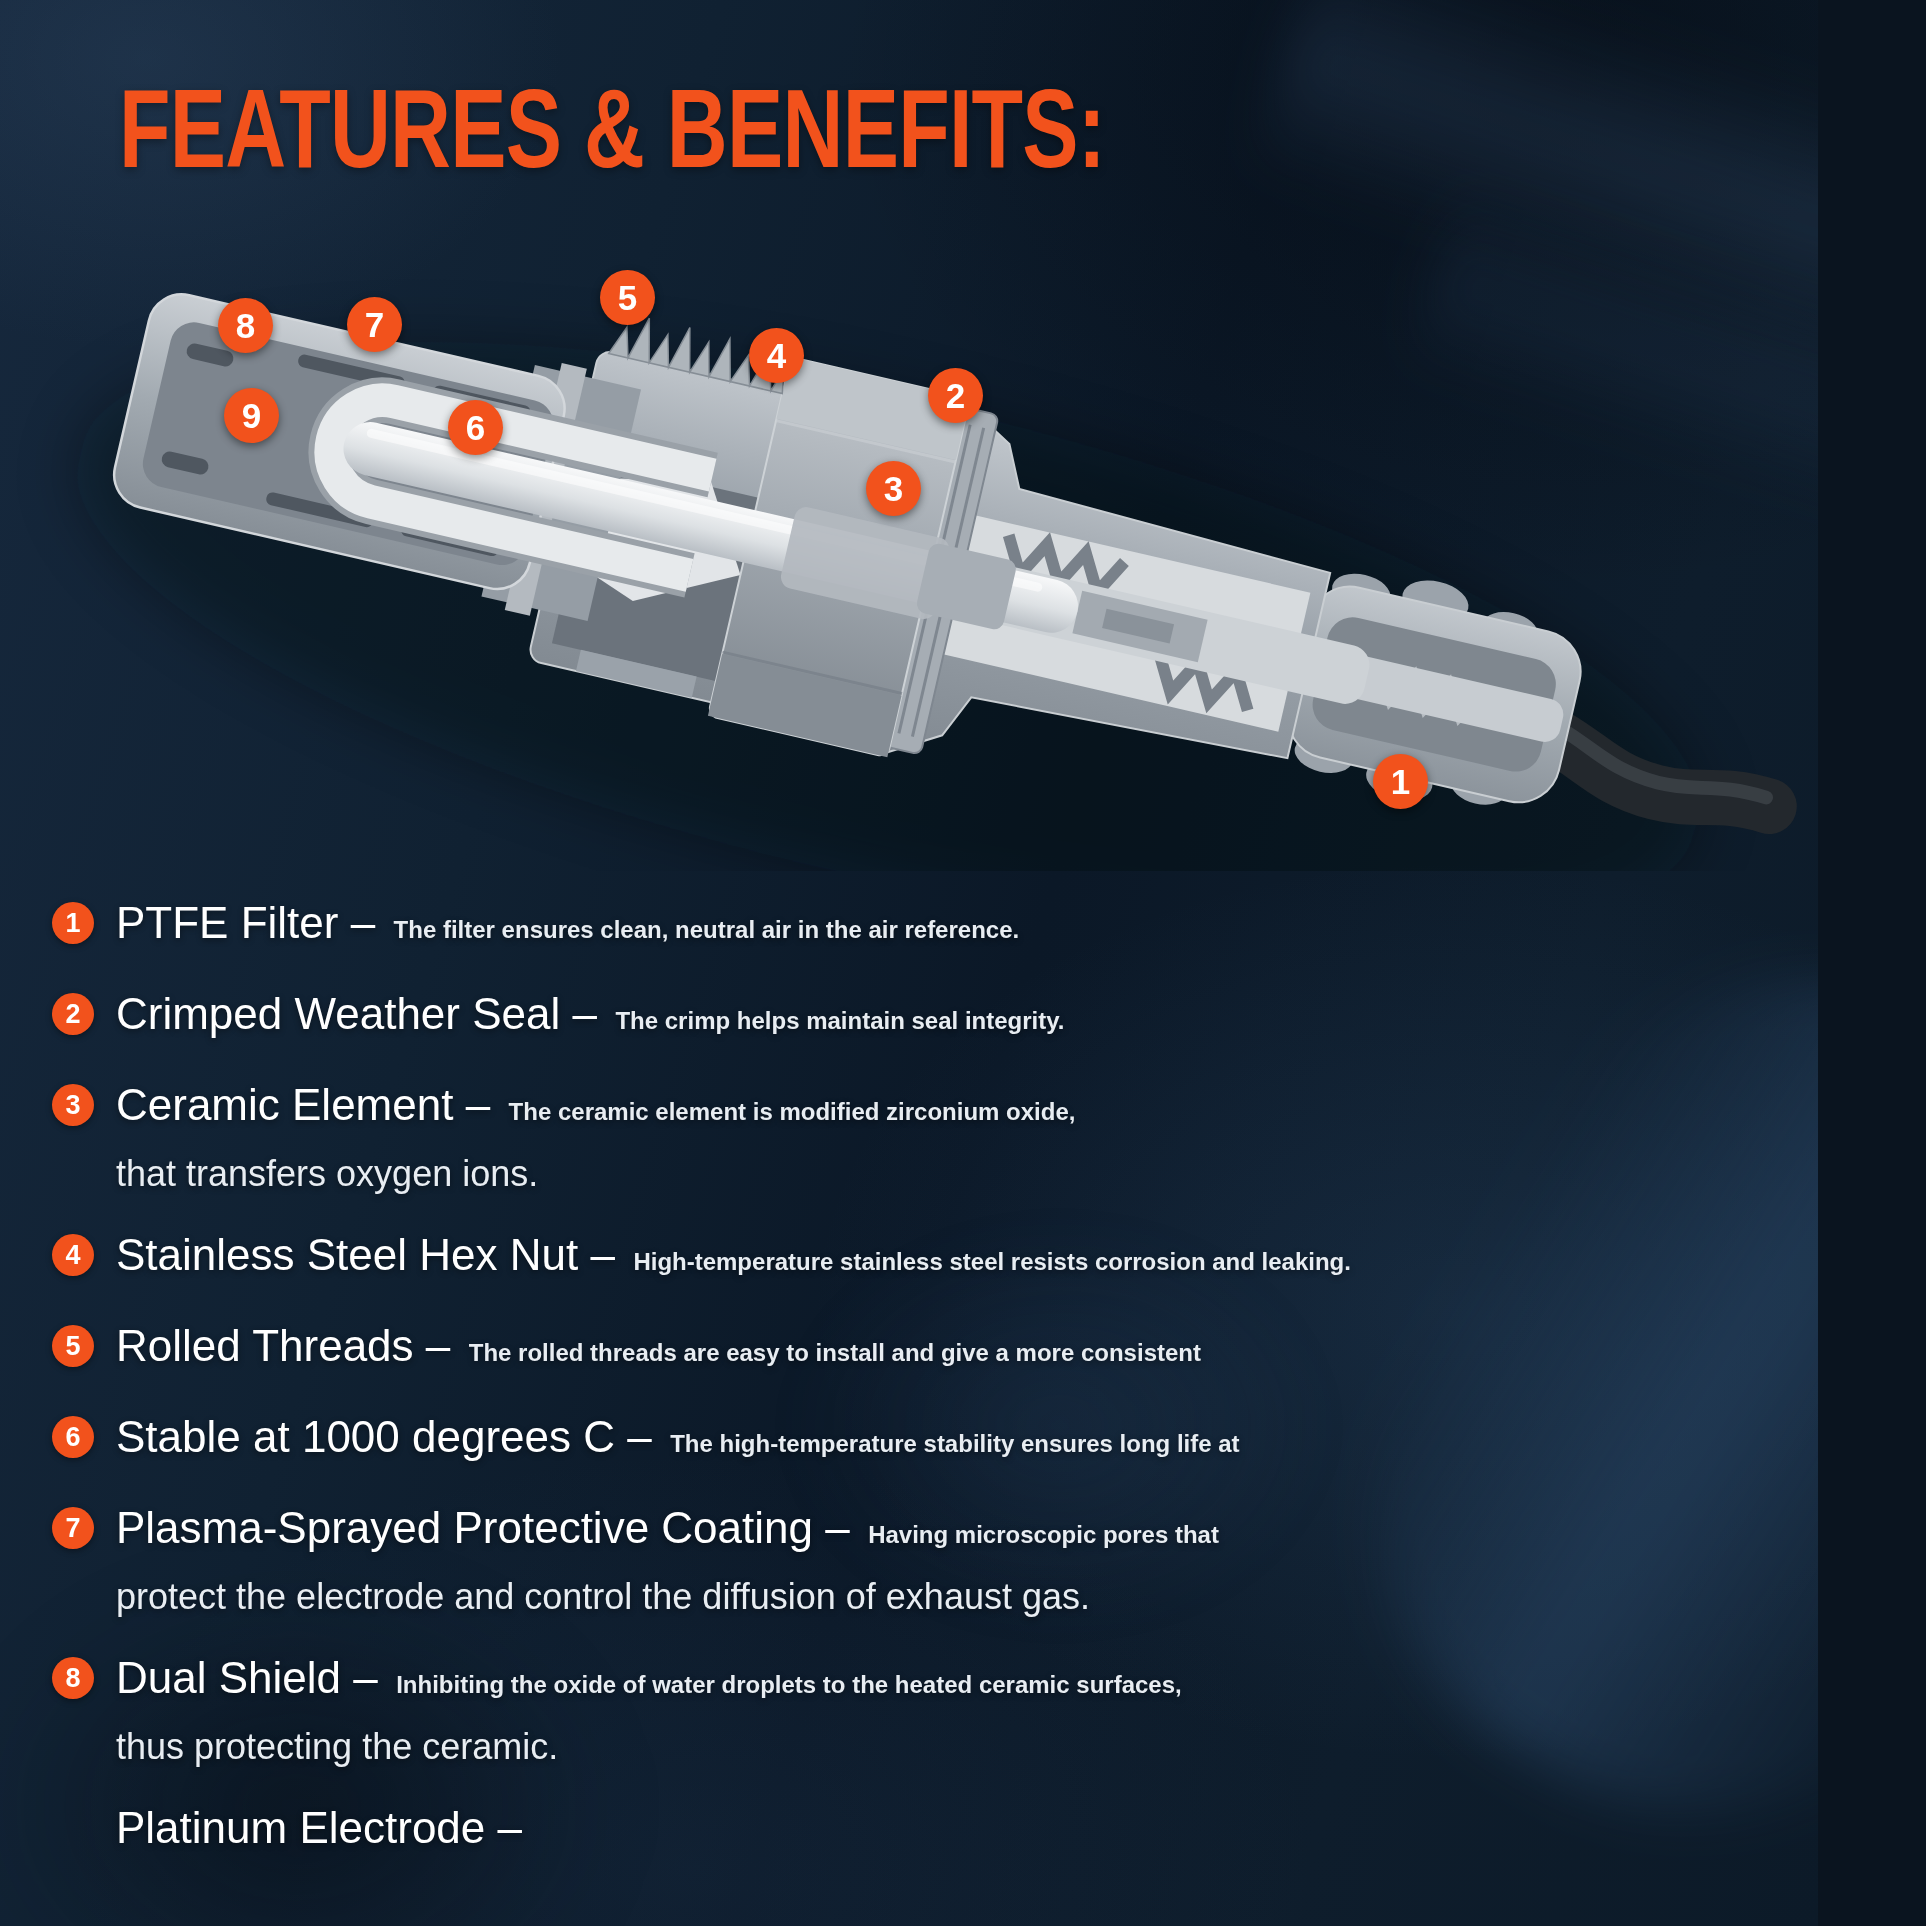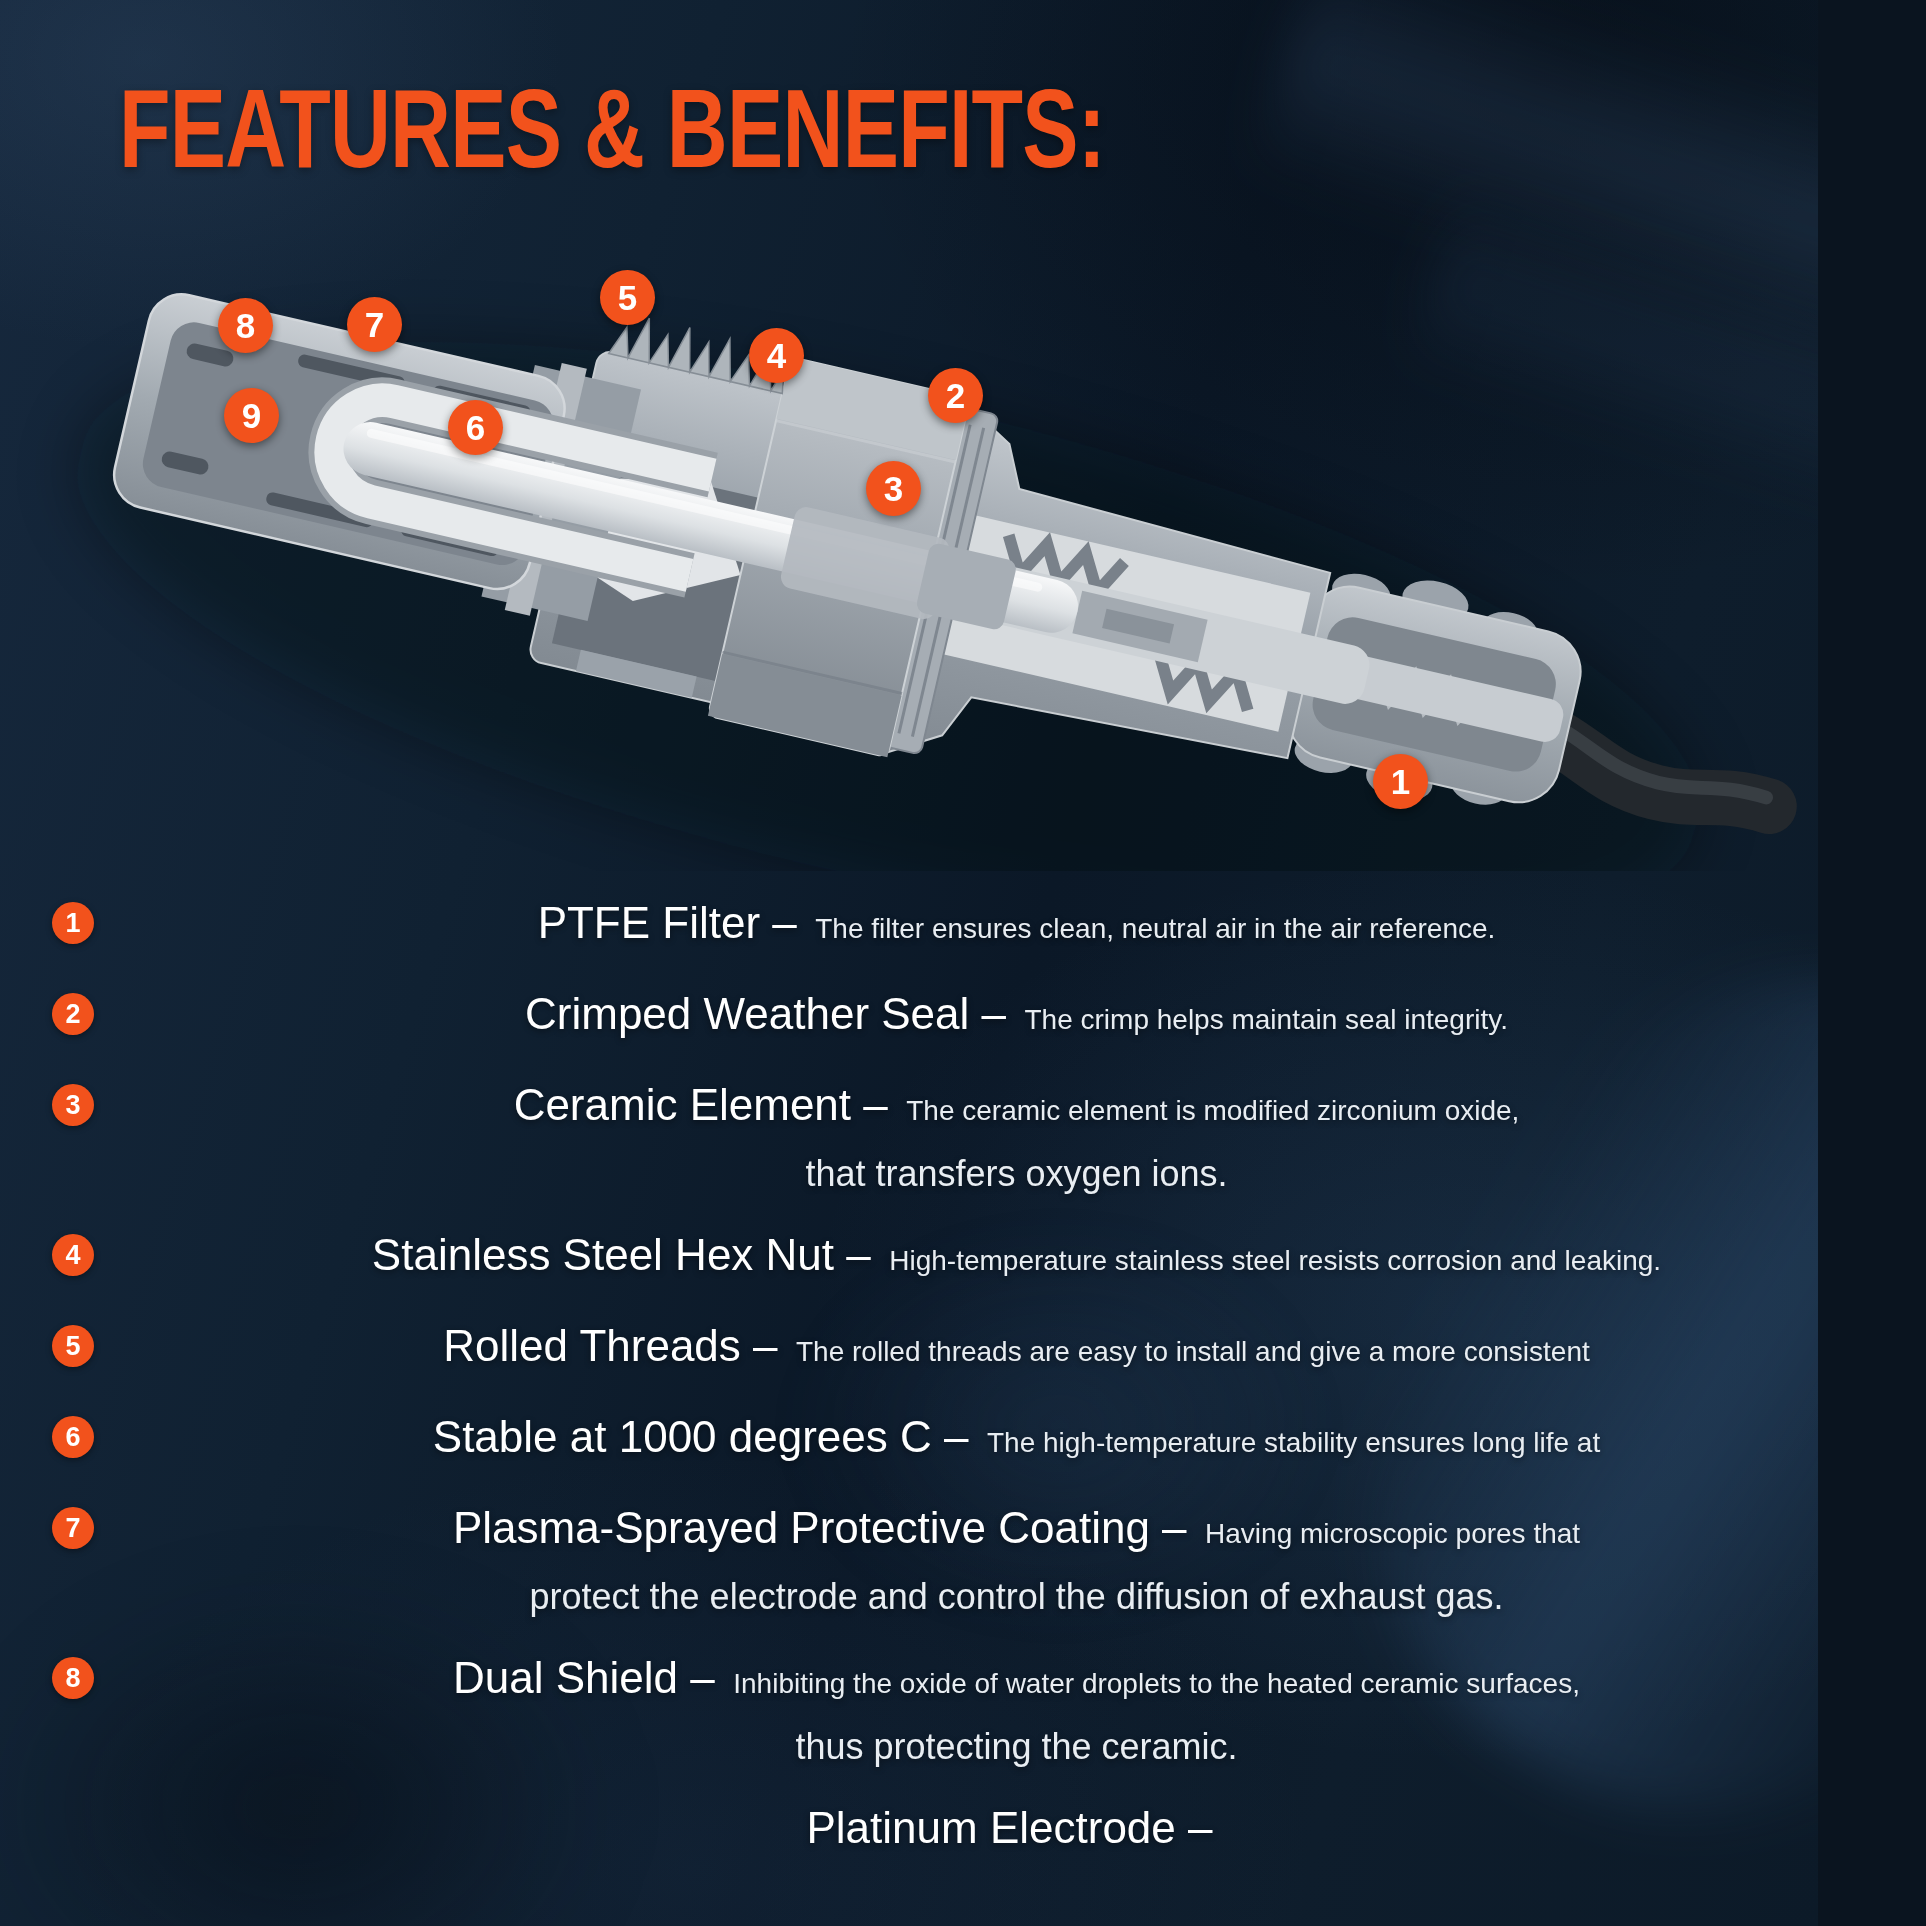--- a/index.html
+++ b/index.html
@@ -15,21 +15,20 @@
     position:relative;
     width:1818px;height:1927px;
     overflow:hidden;
     background-color:var(--background);
     background-image:
       radial-gradient(1089px 792px at 85% 4%, rgba(3,8,15,0.55), transparent 65%),
       radial-gradient(594px 416px at 8% 3%, rgba(52,78,108,0.30), transparent 70%),
       radial-gradient(990px 693px at 80% 68%, rgba(62,102,148,0.18), transparent 65%),
       radial-gradient(891px 594px at 38% 97%, rgba(44,74,108,0.16), transparent 70%),
       linear-gradient(107deg,#16283d 0%,#102132 30%,#0b1827 55%,#0e1d2c 78%,#0c1a28 100%);
-    text-align: center;
   }
   .blob{position:absolute;pointer-events:none;}
   .streak1{top:59px;left:1267px;width:891px;height:257px;transform:rotate(18deg);
     background:linear-gradient(180deg,transparent,rgba(56,84,118,0.28),transparent);filter:blur(24px);}
   .streak2{top:297px;left:1416px;width:792px;height:198px;transform:rotate(18deg);
     background:linear-gradient(180deg,transparent,rgba(40,64,94,0.25),transparent);filter:blur(24px);}
   .hose{top:970px;left:1436px;width:634px;height:851px;transform:rotate(32deg);border-radius:297px;
     background:linear-gradient(90deg,transparent,rgba(64,105,152,0.30) 45%,rgba(20,38,60,0.10));filter:blur(26px);}
   .swirl{top:1139px;left:673px;width:772px;height:574px;border-radius:50%;
     background:radial-gradient(closest-side,rgba(46,76,110,0.20),transparent 70%);filter:blur(20px);}
@@ -71,21 +70,21 @@
   .badge{
     position:absolute;left:52px;top:9px;
     width:42px;height:42px;border-radius:50%;
     background:var(--accent);
     color:#fff;font-size:27px;font-weight:700;
     display:flex;align-items:center;justify-content:center;
     box-shadow:0 2px 6px rgba(0,0,0,0.4);
     text-shadow:none;
   }
   .ft{font-size:44px;font-weight:400;color:var(--title-text);margin-right:14px;}
-  .fd{font-size:28px;font-weight:400;color:var(--body-text);}
+  .fd{font-size:24px;font-weight:700;color:var(--body-text);}
   .fd2{display:block;font-size:36px;font-weight:400;color:var(--body-text);}
 </style>
 </head>
 <body>
 
 <div class="stage">
 
   <div class="blob streak1"></div>
   <div class="blob streak2"></div>
   <div class="blob hose"></div>

